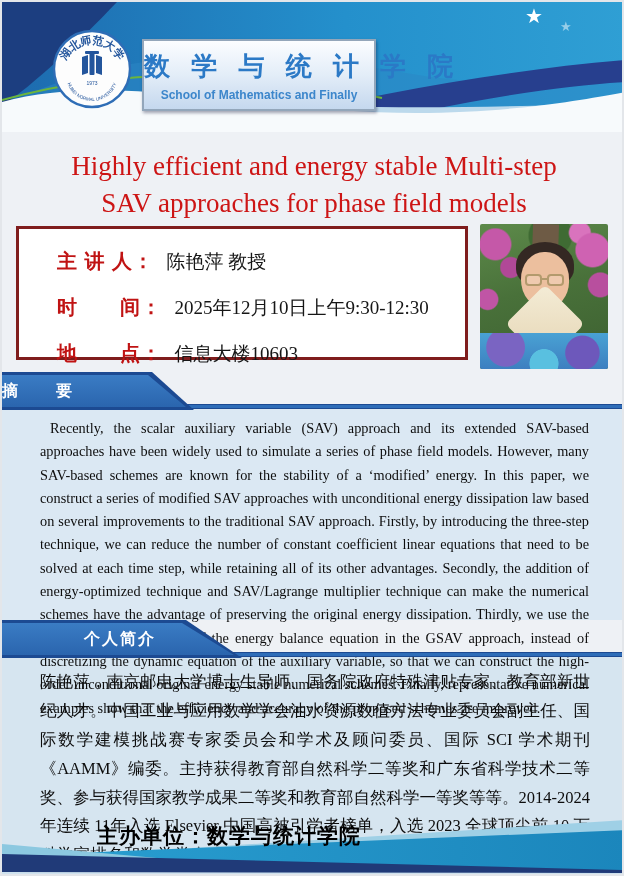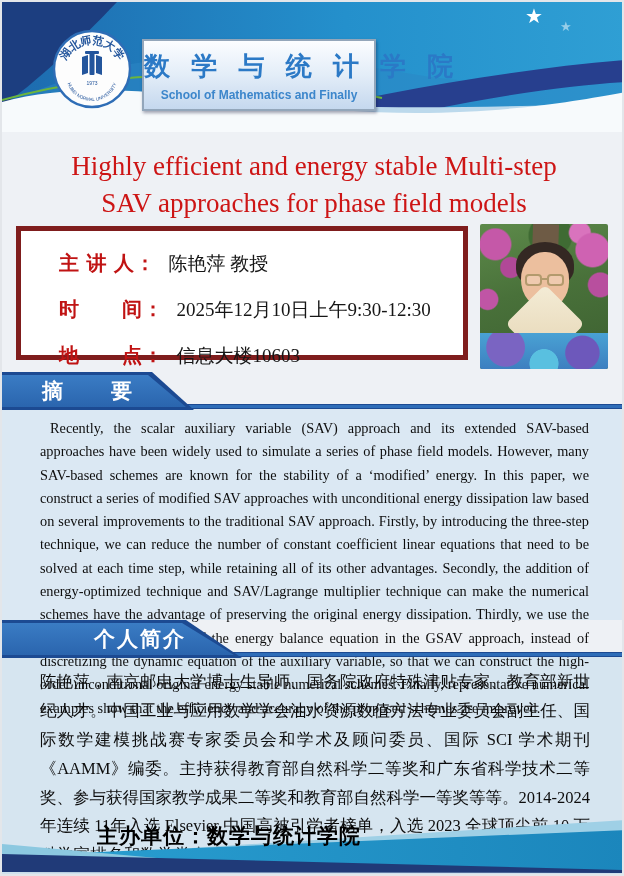--- a/index.html
+++ b/index.html
@@ -33,21 +33,21 @@
   .title {
     position:absolute; left:0; top:146px; width:624px;
     text-align:center; color:#cd1515;
     font-family:"Liberation Serif", serif;
     font-size:27px; line-height:37px;
   }
 
   
   .info-box {
     position:absolute; left:14px; top:224px; width:452px; height:134px;
-    background:#ffffff; border:5px solid #7f1d1d;
+    background:#ffffff; border:3px solid #7f1d1d;
     padding:19px 0 0 38px;
   }
   .info-row { margin-bottom:19px; white-space:nowrap; }
   .info-label {
     display:inline-block; font-size:20px; font-weight:bold; color:#c01313;
     letter-spacing:1px;
   }
   .info-value {
     font-family:"Liberation Serif", serif; font-size:19px; color:#161616;
     margin-left:8px;
@@ -83,22 +83,22 @@
       radial-gradient(circle at 50% 85%, #59c0e0 0 20%, transparent 21%),
       linear-gradient(180deg,#49a2d4,#3d7fc0);
   }
 
   
   .banner { position:absolute; left:0; height:38px; z-index:3; }
   .banner .outer { position:absolute; left:0; top:0; width:100%; height:100%; background:#1c4a92; }
   .banner .inner {
     position:absolute; left:0; top:3px; right:4px; bottom:3px;
     background:linear-gradient(180deg,#3a7cc4,#2a65ae);
-    color:#ffffff; font-size:21px; font-weight:bold;
-    line-height:32px; padding-left:40px; letter-spacing:2px;
+    color:#ffffff; font-size:16px; font-weight:bold;
+    line-height:32px; letter-spacing:2px;
   }
   .banner-abstract { top:370px; width:192px; }
   .banner-abstract .outer { clip-path:polygon(0 0, 150px 0, 192px 100%, 0 100%); }
   .banner-abstract .inner { clip-path:polygon(0 0, 146px 0, 184px 100%, 0 100%); }
   .banner-bio { top:618px; width:240px; }
   .banner-bio .outer { clip-path:polygon(0 0, 184px 0, 240px 100%, 0 100%); }
   .banner-bio .inner { clip-path:polygon(0 0, 180px 0, 232px 100%, 0 100%);text-align:center; }
   .rule { position:absolute; left:0; right:0; height:5px; z-index:2;
     background:#2e6db8; border-top:1px solid #1c4a92; border-bottom:1px solid #1c4a92; }
   .rule-abstract { top:402px; }

